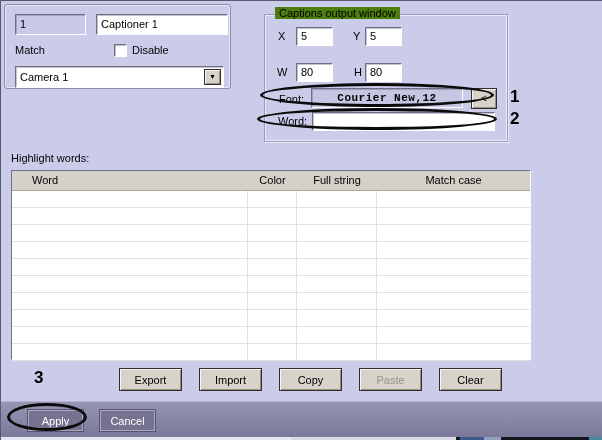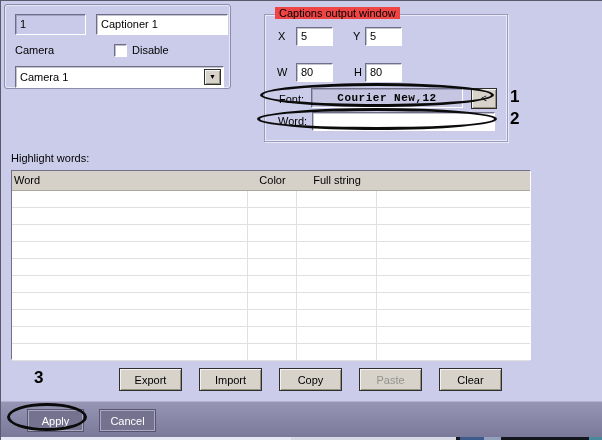--- a/index.html
+++ b/index.html
@@ -38,21 +38,21 @@
     border:1px solid #8E8CAE; border-radius:3px;
     box-shadow: inset 1px 1px 0 rgba(255,255,255,.55), inset -1px -1px 0 rgba(255,255,255,.55);
   }
   #captions-group {
     position:absolute; left:263px; top:13px; width:244px; height:128px;
     border:1px solid #9C9ABC;
     box-shadow: inset 1px 1px 0 rgba(255,255,255,.6), inset -1px -1px 0 rgba(255,255,255,.6),
                 1px 1px 0 rgba(255,255,255,.6);
   }
   #captions-group-title {
-    position:absolute; left:10px; top:-8px; background:#ef4444; padding:0 4px;
+    position:absolute; left:10px; top:-8px; background:#4d7c0f; padding:0 4px;
   }
 
   
   #disable-checkbox {
     position:absolute; left:112px; top:42px; width:13px; height:13px; background:#fff;
     border-top:1px solid #6E6E88; border-left:1px solid #6E6E88;
     border-bottom:1px solid #fff; border-right:1px solid #fff;
     box-shadow: inset 1px 1px 0 rgba(90,90,120,.4);
   }
 
@@ -73,21 +73,21 @@
   #color-field { left:47px; top:97px; width:183px; height:19px; }
 
   
   #highlight-table {
     position:absolute; left:10px; top:169px; width:520px; height:190px; background:#fff;
     border-top:1px solid #70708C; border-left:1px solid #70708C;
     border-bottom:1px solid #FFFFFF; border-right:1px solid #FFFFFF;
   }
   #highlight-header { display:flex; height:20px; background:#D5D1C9; border-bottom:1px solid #ABA79F; }
   .hcell { line-height:19px; text-align:center; overflow:hidden; }
-  .hcell.word { width:236px; text-align:left; padding-left:2px; }
+  .hcell.word { width:236px; text-align:left; padding-left:20px; }
   .hcell.color { width:49px; }
   .hcell.full  { width:80px; }
   .hcell.match { width:153px; }
   .trow { display:flex; height:17px; border-bottom:1px solid #E0E0E0; background:#fff; }
   .tcell { height:100%; }
   .tcell.word { width:236px; border-right:1px solid #E0E0E0; }
   .tcell.color { width:49px; border-right:1px solid #E0E0E0; }
   .tcell.full  { width:80px; border-right:1px solid #E0E0E0; }
   .tcell.match { width:153px; }
 
@@ -126,21 +126,21 @@
   .ann { position:absolute; font-weight:bold; font-size:17px; color:#000; }
 </style>
 </head>
 <body>
 
 <div id="screen">
 
   <div id="id-panel">
     <div class="sunken lavender" style="left:10px; top:9px; width:71px; height:21px;">1</div>
     <div class="sunken" style="left:91px; top:9px; width:132px; height:21px;">Captioner 1</div>
-    <div class="label" style="left:10px; top:39px;">Camera</div>
+    <div class="label" style="left:10px; top:39px;">Match</div>
     <div id="disable-checkbox" style="left:109px; top:39px;"></div>
     <div class="label" style="left:127px; top:39px;">Disable</div>
     <div class="sunken" id="camera-select" style="left:10px; top:61px;">
       <span>Camera 1</span>
       <div class="raised" id="camera-arrow-button">
         <span>▼</span>
       </div>
     </div>
   </div>
 
@@ -165,20 +165,21 @@
     <div class="sunken" id="color-field"></div>
   </div>
 
   <div class="label" style="left:10px; top:151px;">Highlight words:</div>
 
   <div id="highlight-table">
     <div id="highlight-header">
       <div class="hcell word">Word</div>
       <div class="hcell color">Color</div>
       <div class="hcell full">Full string</div>
+      <div class="hcell match">Match case</div>
     </div>
     <div id="highlight-body">
         <div class="trow">
           <div class="tcell word"></div>
           <div class="tcell color"></div>
           <div class="tcell full"></div>
           <div class="tcell match"></div>
         </div>
         <div class="trow">
           <div class="tcell word"></div>

